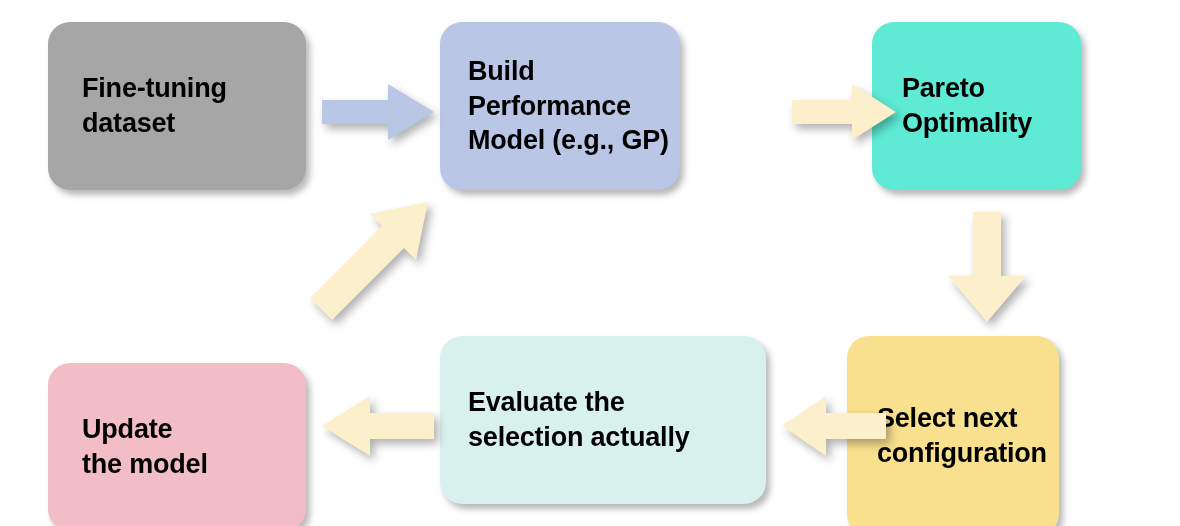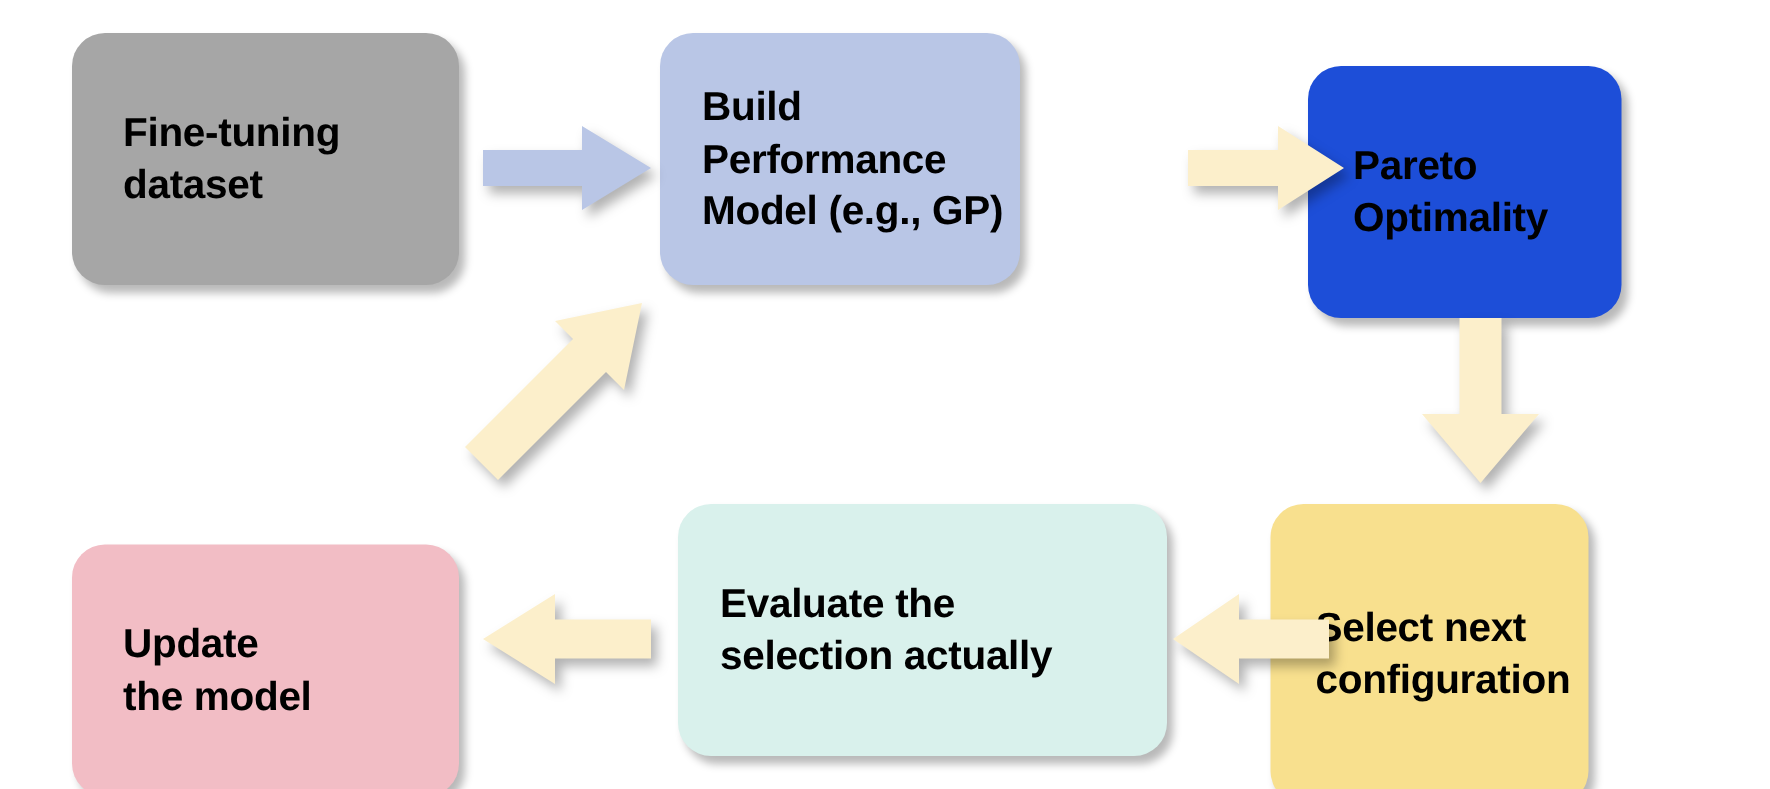--- a/index.html
+++ b/index.html
@@ -53,31 +53,31 @@
   <div class="node pad-lg" style="left: 48px; top: 22px; width: 258px; height: 168px; background: rgb(166, 166, 166);">
     <span class="label">Fine-tuning
 dataset</span>
   </div>
 
   <div class="node pad-md" style="left: 440px; top: 22px; width: 240px; height: 168px; background: rgb(185, 198, 230);">
     <span class="label">Build Performance
 Model (e.g., GP)</span>
   </div>
 
-  <div class="node pad-sm" style="left: 872px; top: 22px; width: 209px; height: 168px; background: #1d4ed8; margin-top: 22px;">
+  <div class="node pad-sm" style="left: 872px; top: 22px; width: 209px; height: 168px; background: #5eead4;">
     <span class="label">Pareto
 Optimality</span>
   </div>
 
   <div class="node pad-sm" style="left: 847px; top: 336px; width: 212px; height: 200px; background: rgb(248, 224, 142);">
     <span class="label">Select next
 configuration</span>
   </div>
 
-  <div class="node pad-md" style="left: 440px; top: 336px; width: 326px; height: 168px; background: rgb(217, 241, 236); margin-left: 12px;">
+  <div class="node pad-md" style="left: 440px; top: 336px; width: 326px; height: 168px; background: rgb(217, 241, 236);">
     <span class="label">Evaluate the
 selection  actually</span>
   </div>
 
   <div class="node pad-lg" style="left: 48px; top: 336px; width: 258px; height: 168px; background: rgb(242, 189, 197); margin-top: 27px;">
     <span class="label">Update
 the model</span>
   </div>
 
   <div class="arrow" style="left: 322px; top: 84px; width: 112px; height: 56px;">

